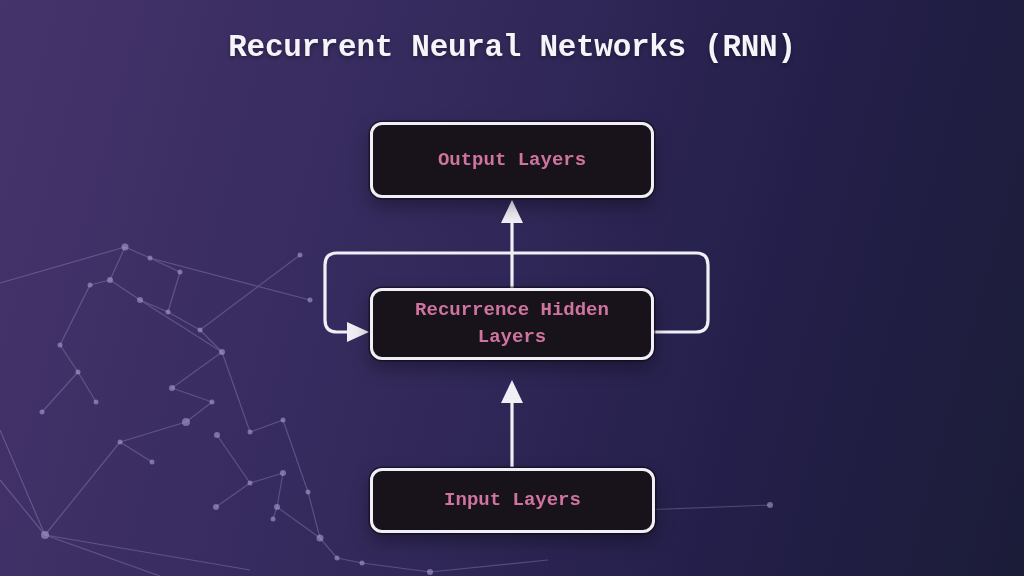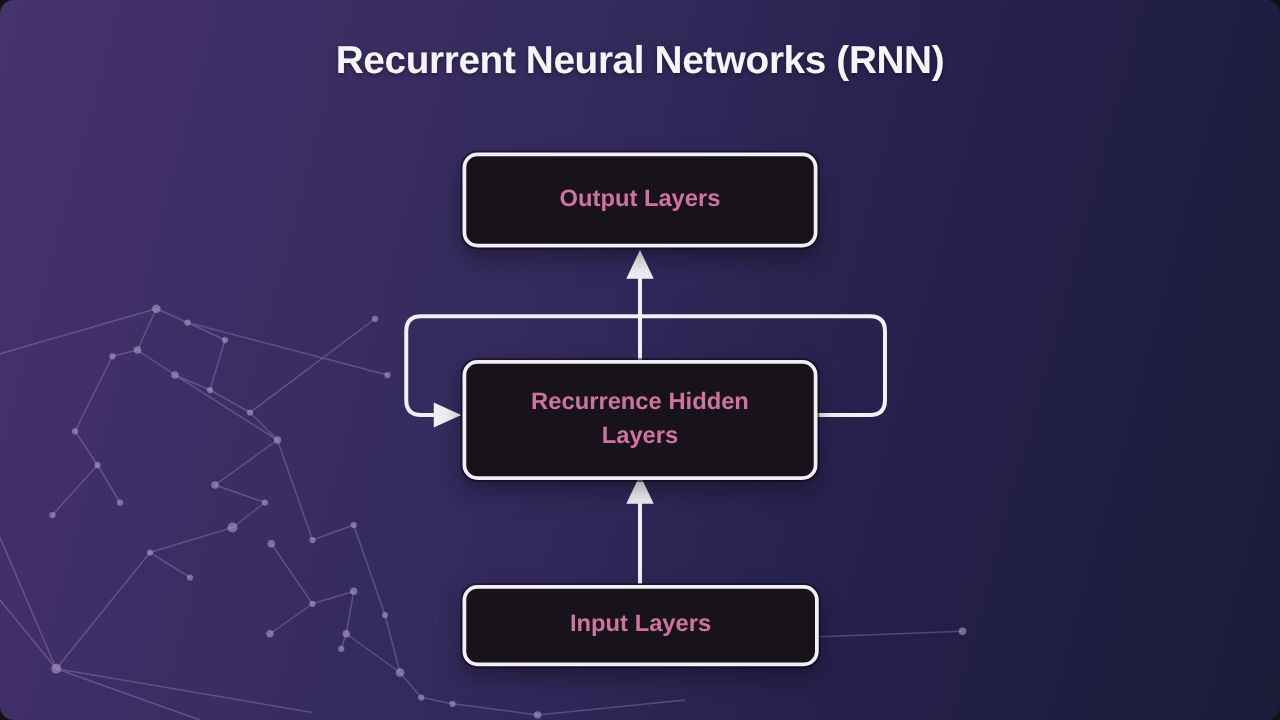--- a/index.html
+++ b/index.html
@@ -3,27 +3,26 @@
 <meta charset="utf-8">
 <style>
   html, body { margin: 0; padding: 0; background: #111; }
   * { box-sizing: border-box; }
 
   .stage {
     position: relative;
     width: 1024px;
     height: 576px;
     overflow: hidden;
-    font-family: Liberation Sans, sans-serif;
+    font-family: Liberation Mono, monospace;
     background: linear-gradient(105deg,
       var(--bg-left, #45336c) 0%,
       var(--bg-mid, #32295a) 45%,
       #241f4a 72%,
       var(--bg-right, #1b1c38) 100%);
-    border-radius: 11px;
   }
 
   svg.layer {
     position: absolute;
     left: 0; top: 0;
     width: 1024px; height: 576px;
     display: block;
   }
 
   .constellation line {
@@ -69,21 +68,21 @@
     border-radius: 12px;
     box-shadow: 0 0 0 1.5px rgba(10,8,16,0.55), 0 8px 18px rgba(0,0,0,0.35);
     color: var(--node-text, #cf739f);
     font-size: 19px;
     font-weight: bold;
     text-align: center;
     line-height: 1.4;
     padding: 16px 30px;
   }
   .node-output { left: 370px; top: 122px; width: 284px; height: 76px; }
-  .node-hidden { left: 370px; top: 288px; width: 284px; height: 96px; }
+  .node-hidden { left: 370px; top: 288px; width: 284px; height: 72px; }
   .node-input  { left: 370px; top: 468px; width: 285px; height: 65px; }
 </style>
 </head>
 <body>
 
 <div class="stage">
 
   <svg class="layer constellation" viewBox="0 0 1024 576" aria-hidden="true">
     <g opacity="0.30">
       <line x1="0" y1="283" x2="125" y2="247"></line>

